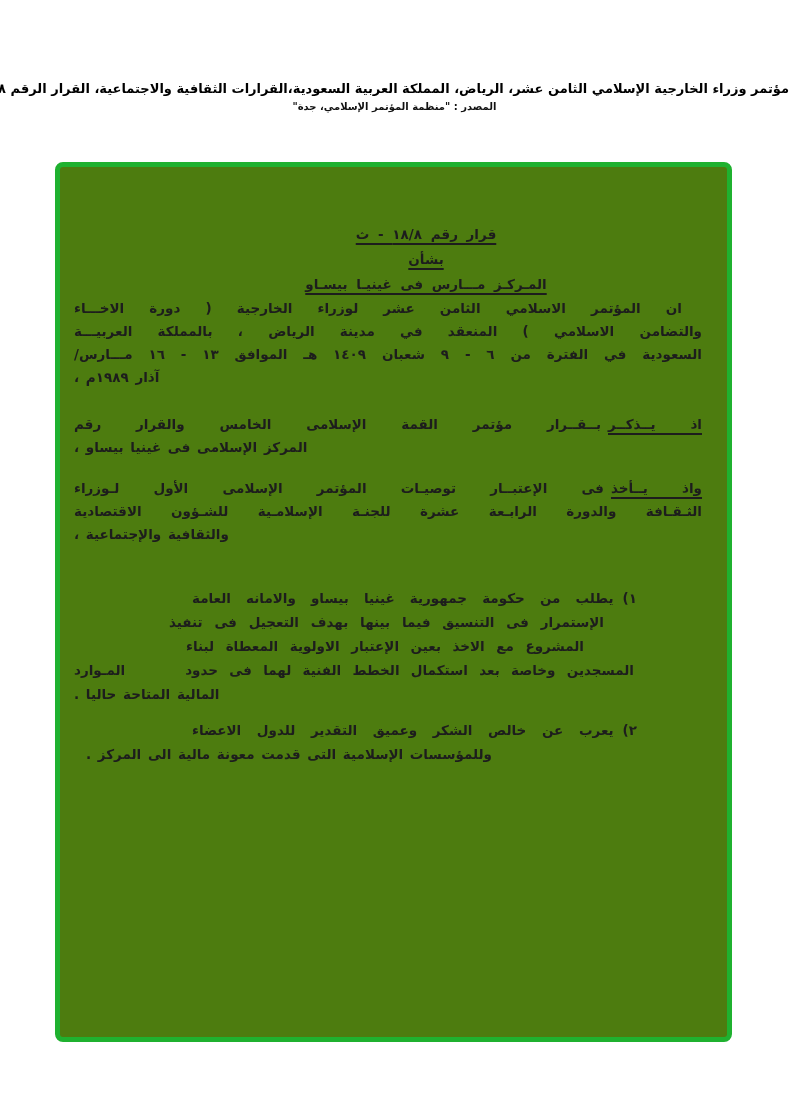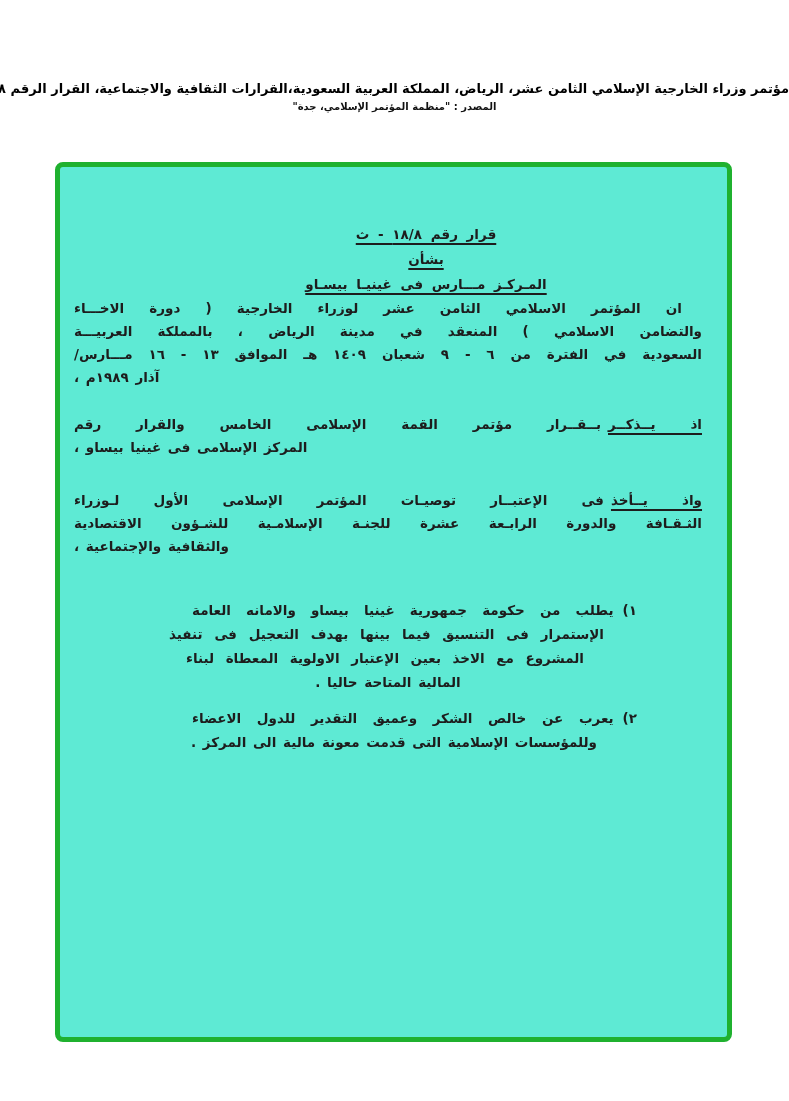--- a/index.html
+++ b/index.html
@@ -41,21 +41,21 @@
 
   
   .frame {
     position: absolute;
     left: 55px;
     top: 162px;
     width: 667px;
     height: 870px;
     border: 5px solid #1fb12f;
     border-radius: 8px;
-    background: #5eead4;
+    background: #4d7c0f;
     box-sizing: content-box;
   }
 
   
   .doc {
     position: absolute;
     inset: 0;
     padding: 55px 25px 0 14px;
     direction: rtl;
     font-weight: bold;
@@ -72,41 +72,41 @@
     word-spacing: 4px;
   }
   .title-block .tl {
     line-height: 25px;
     text-decoration: underline;
     text-decoration-thickness: 1.5px;
     text-underline-offset: 4px;
   }
 
   .para .ln { line-height: 23px; }
-  .item .ln { line-height: 24px; text-align: center; }
+  .item .ln { line-height: 24px; }
 
   .j {
     text-align: justify;
     text-align-last: justify;
   }
   .left { text-align: left; }
   .indent1 { text-indent: 20px; }
 
   .lead {
     text-decoration: underline;
     text-decoration-thickness: 1.5px;
     text-underline-offset: 4px;
     margin-left: 7px;
   }
   .num { margin-left: 9px; }
   .gapb { margin-right: 60px; }
 
   .p1 { }
   .p2 { margin-top: 24px; }
-  .p3 { margin-top: 30px; }
+  .p3 { margin-top: 18px; }
   .p4 { margin-top: 21px; }
   .it1 { margin-top: 40px; }
   .it2 { margin-top: 12px; }
 
   .p4l1 { margin-right: 10px; }
   .i1l1 { margin-right: 65px; margin-left: 118px; }
   .i1l2 { margin-right: 98px; margin-left: 95px; }
   .i1l3 { margin-right: 118px; margin-left: 112px; }
   .i1l4 { margin-right: 68px; }
   .i2l1 { margin-right: 65px; margin-left: 118px; }
@@ -151,20 +151,23 @@
       <div class="ln left">والثقافية والإجتماعية ،</div>
     </div>
 
 
     <div class="item it1">
       <div class="ln j i1l1">
         <span class="num">١)</span><span>يطلب من حكومة جمهورية غينيا بيساو والامانه العامة</span>
       </div>
       <div class="ln j i1l2">الإستمرار فى التنسيق فيما بينها بهدف التعجيل فى تنفيذ</div>
       <div class="ln j i1l3">المشروع مع الاخذ بعين الإعتبار الاولوية المعطاة لبناء</div>
+      <div class="ln j i1l4">
+        <span>المسجدين وخاصة بعد استكمال الخطط الفنية لهما فى حدود</span><span class="gapb">المـوارد</span>
+      </div>
       <div class="ln left">المالية المتاحة حاليا .</div>
     </div>
 
     <div class="item it2">
       <div class="ln j i2l1">
         <span class="num">٢)</span><span>يعرب عن خالص الشكر وعميق التقدير للدول الاعضاء</span>
       </div>
       <div class="ln left i2l2">وللمؤسسات الإسلامية التى قدمت معونة مالية الى المركز .</div>
     </div>
 

